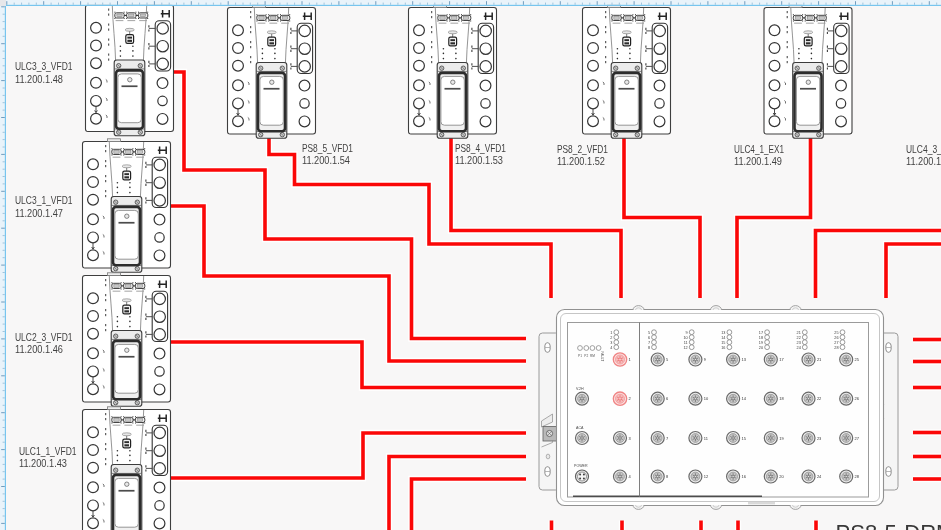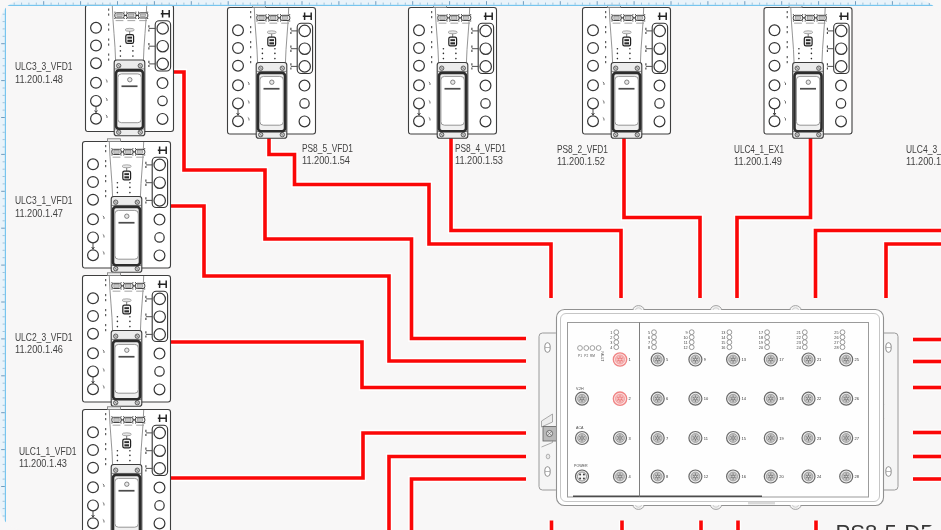--- a/index.html
+++ b/index.html
@@ -1,17 +1,17 @@
 <!DOCTYPE html>
 <html><head>
 <meta charset="utf-8">
 <title>diagram</title>
 <style>
 html,body{margin:0;padding:0;background:#f8f7f7;font-family:"Liberation Sans",sans-serif;}
-#c{position:relative;width:941px;height:530px;overflow:hidden;will-change:transform;transform:translateZ(0);border-radius:23px;}
+#c{position:relative;width:941px;height:530px;overflow:hidden;will-change:transform;transform:translateZ(0);}
 svg{display:block;opacity:0.99}
 text{font-family:"Liberation Sans",sans-serif;-webkit-font-smoothing:antialiased;}
 </style>
 </head>
 <body>
 <div id="c">
 <svg width="941" height="530" viewBox="0 0 941 530">
 <defs>
 <symbol id="vfd" overflow="visible">
 <rect x="0.5" y="0.5" width="88" height="126.5" rx="2.5" fill="#ffffff" stroke="#3c3c3c" stroke-width="1.1"></rect>

